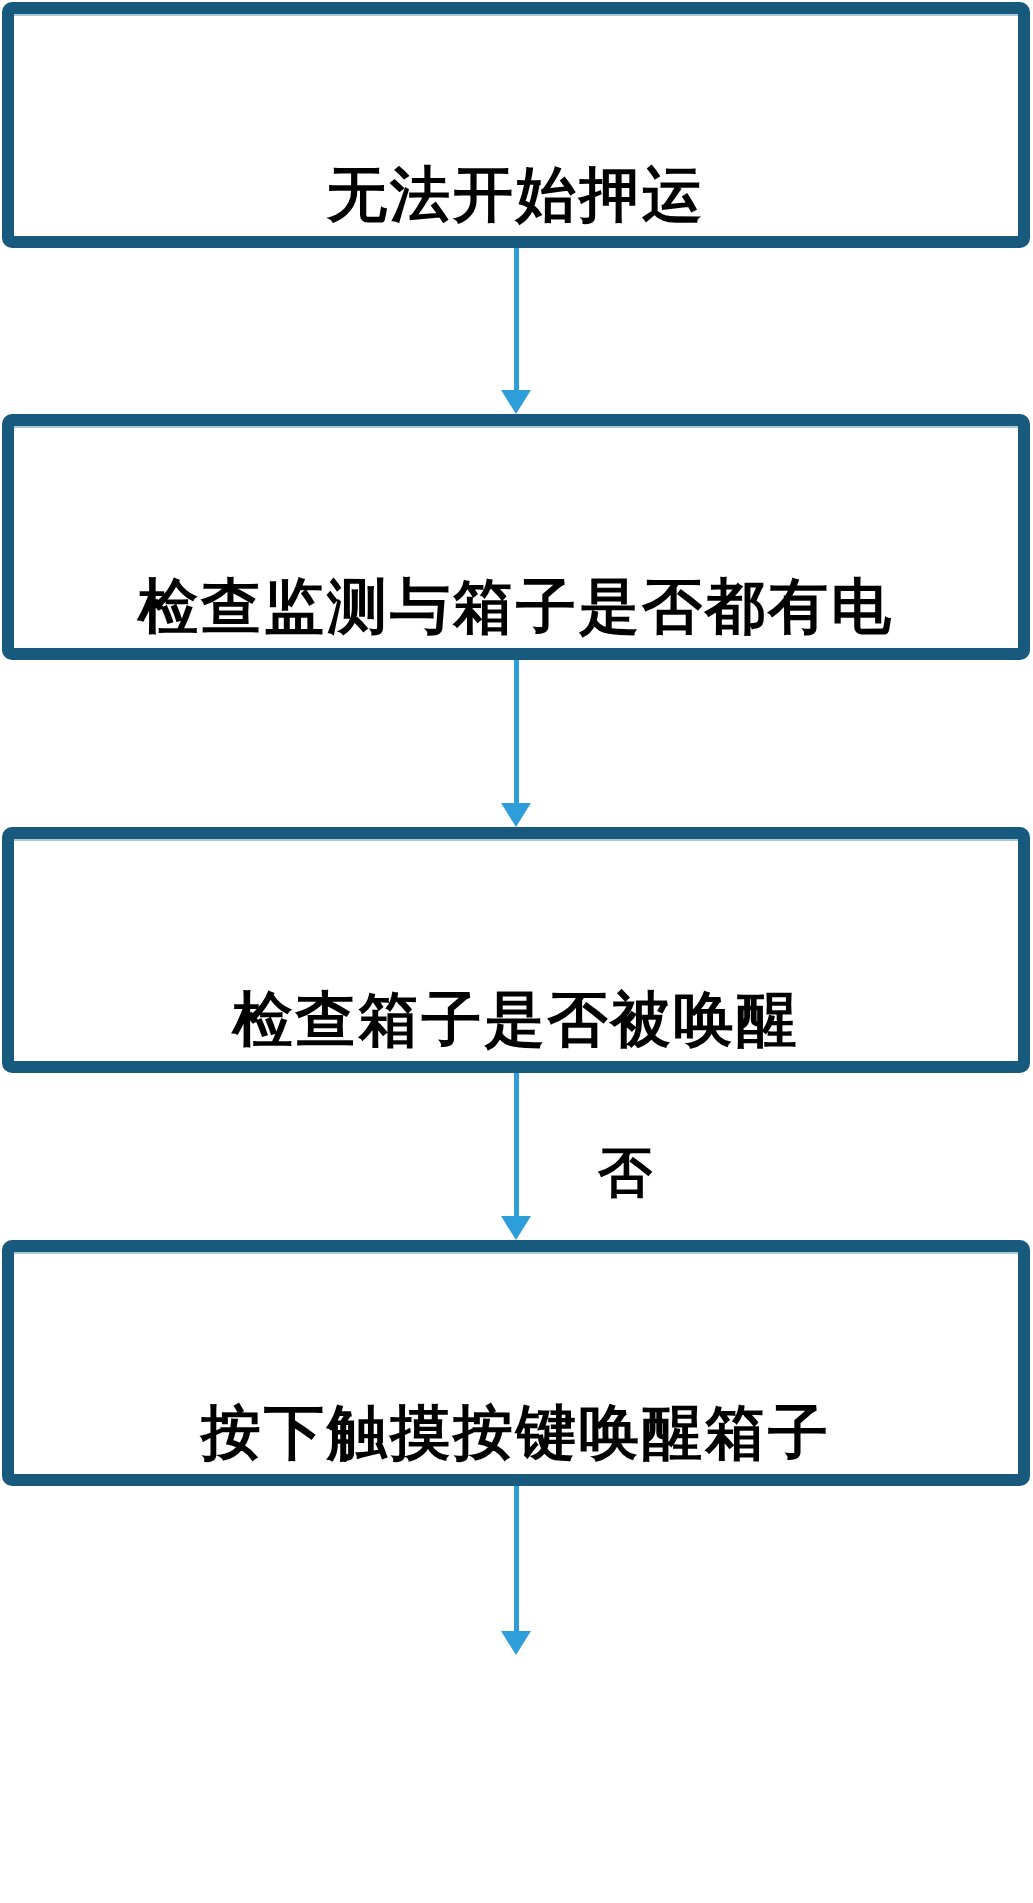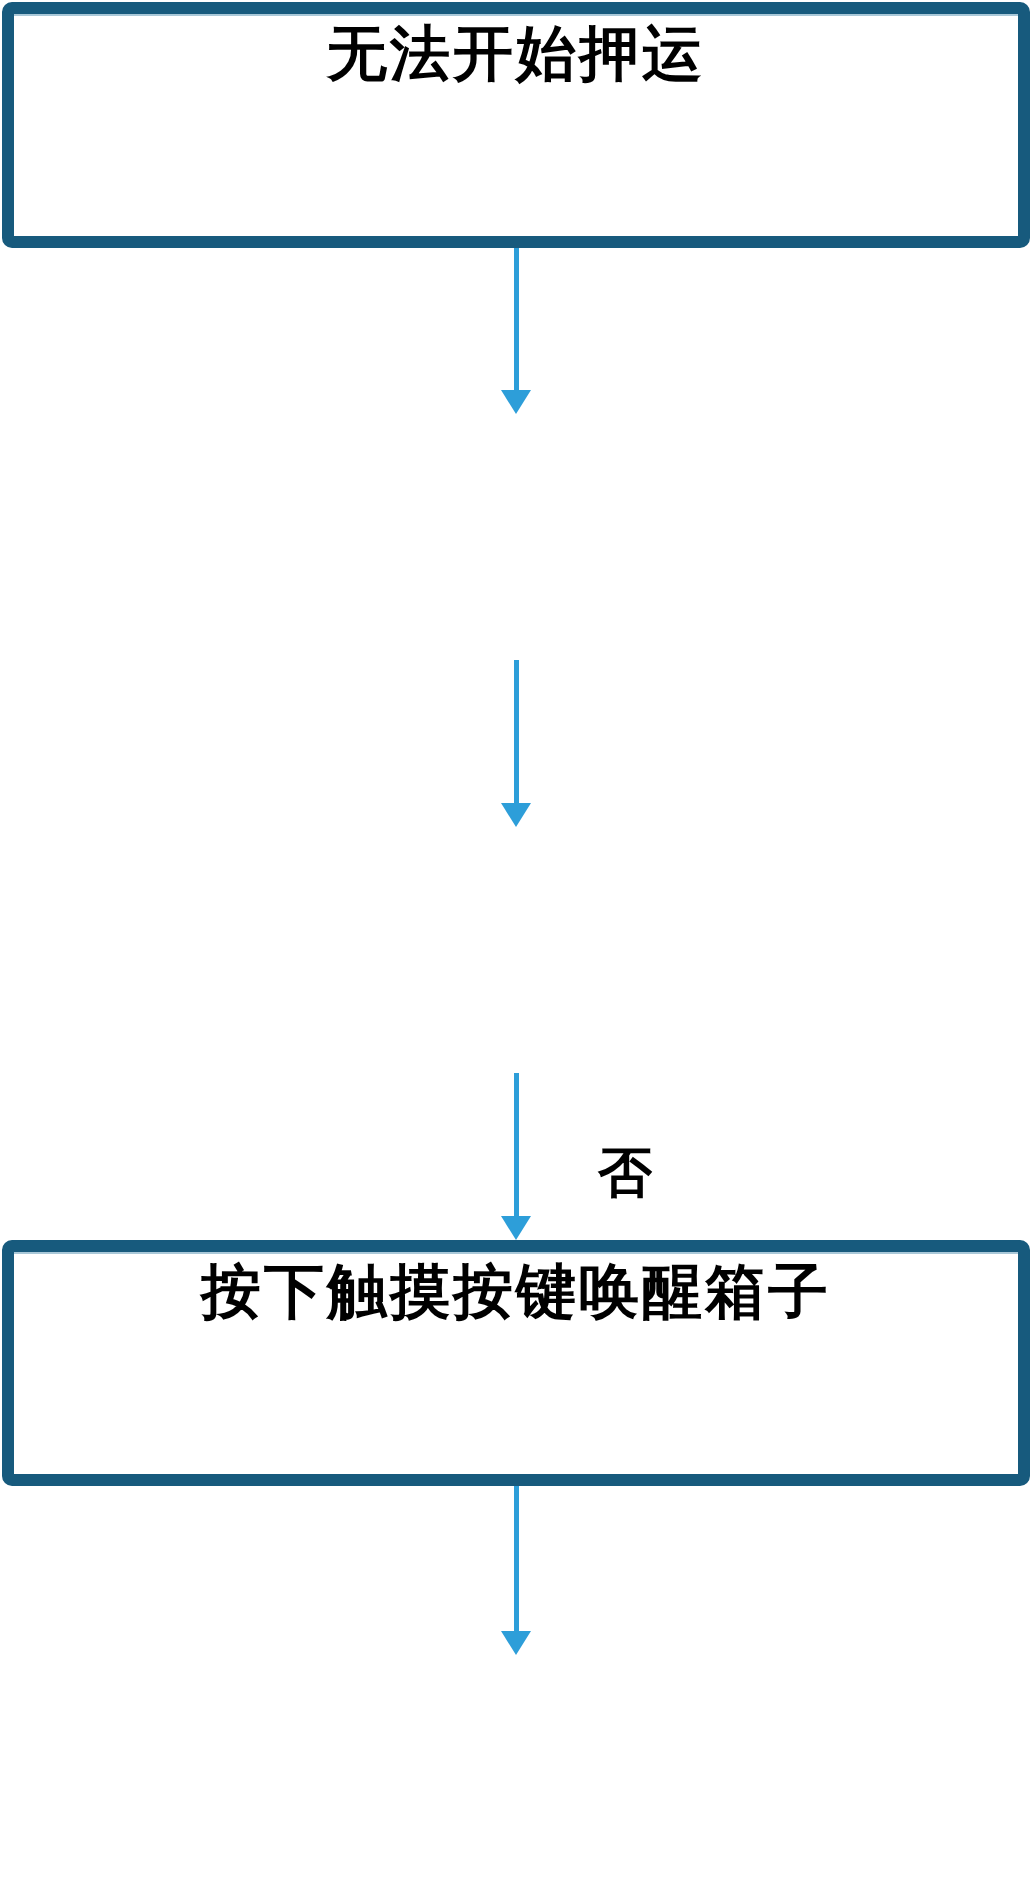--- a/index.html
+++ b/index.html
@@ -24,21 +24,21 @@
     position: absolute;
     left: 2px;
     width: 1028px;
     height: 246px;
     box-sizing: border-box;
     border: 12px solid var(--border-color);
     border-radius: 10px;
     background: #ffffff;
     box-shadow: inset 0 2px 0 0 #a9c8d8;
     display: flex;
-    align-items: flex-start;
+    align-items: flex-end;
     justify-content: center;
   }
   .node-label {
     font-size: 60px;
     font-weight: bold;
     letter-spacing: 3px;
     color: var(--text-color);
     white-space: nowrap;
   }
   .node-1 { top: 2px; }
@@ -92,26 +92,32 @@
 
   <div class="node node-1">
     <span class="node-label">无法开始押运</span>
   </div>
 
   <div class="arrow arrow-1">
     <div class="shaft"></div>
     <div class="head"></div>
   </div>
 
+  <div class="node node-2">
+    <span class="node-label">检查监测与箱子是否都有电</span>
+  </div>
 
   <div class="arrow arrow-2">
     <div class="shaft"></div>
     <div class="head"></div>
   </div>
 
+  <div class="node node-3">
+    <span class="node-label">检查箱子是否被唤醒</span>
+  </div>
 
   <div class="arrow arrow-3">
     <div class="shaft"></div>
     <div class="head"></div>
   </div>
 
   <span class="edge-label">否</span>
 
   <div class="node node-4">
     <span class="node-label">按下触摸按键唤醒箱子</span>

